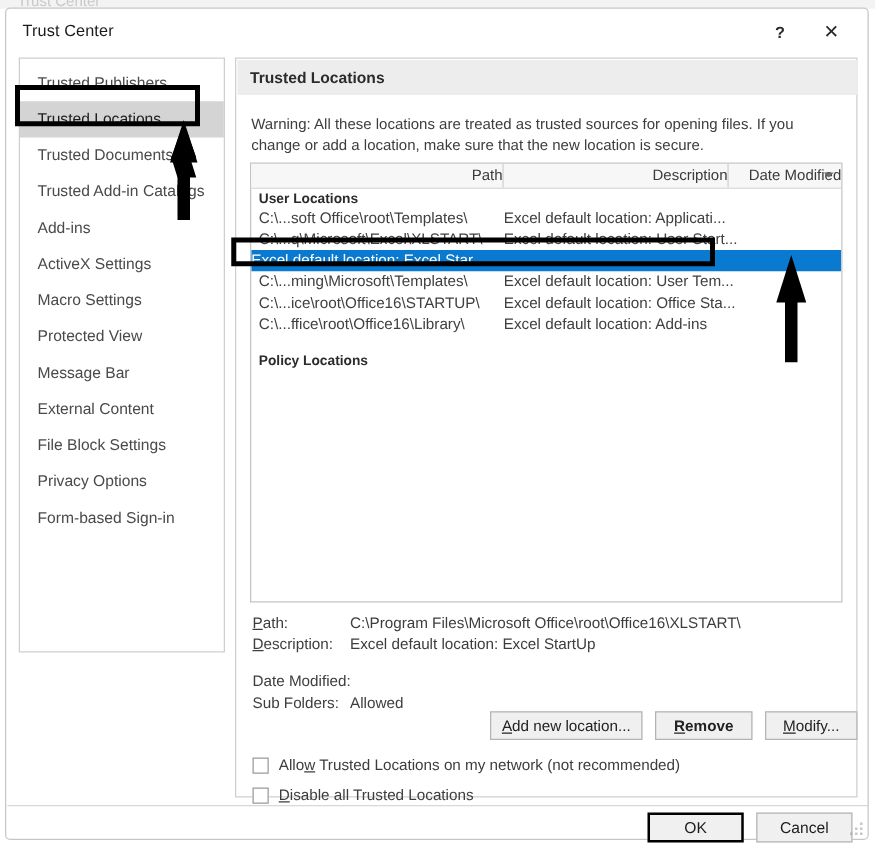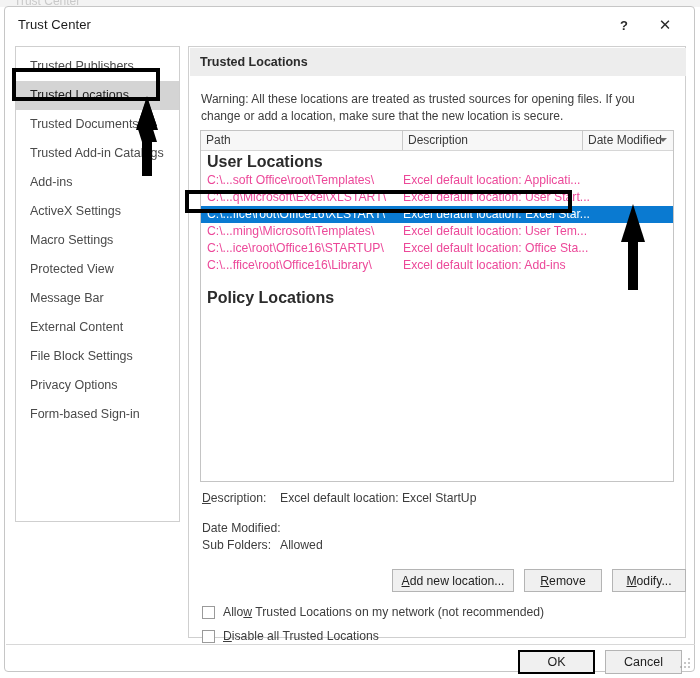--- a/index.html
+++ b/index.html
@@ -146,20 +146,21 @@
     border: 1px solid #c4c4c4;
     box-sizing: border-box;
     background: #ffffff;
     overflow: hidden;
   }
   .col-headers {
     display: flex;
     height: 19px;
     background: #f0f0f0;
     border-bottom: 1px solid #d6d6d6;
+    text-align: right;
   }
   .col-h {
     font-size: 12px;
     color: #3a3a3a;
     line-height: 18px;
     padding-left: 5px;
     border-right: 1px solid #c9c9c9;
     box-sizing: border-box;
     background: #f7f7f7;
     white-space: nowrap;
@@ -176,32 +177,32 @@
   .sort-caret {
     position: absolute;
     right: 6px;
     top: 7px;
     width: 0; height: 0;
     border-left: 4px solid transparent;
     border-right: 4px solid transparent;
     border-top: 4px solid #6a6a6a;
   }
   .group-label {
-    font-size: 16px;
+    font-size: 11px;
     font-weight: bold;
     color: #2b2b2b;
     padding: 2px 0 1px 6px;
     cursor: default;
   }
   .loc-row {
     display: flex;
     height: 17px;
     line-height: 17px;
     font-size: 12.2px;
-    color: #ec4899;
+    color: #404040;
     cursor: default;
   }
   .loc-row.sel {
     background: #0a7ad1;
     color: #ffffff;
   }
   .cell-path {
     width: 196px;
     padding-left: 6px;
     white-space: nowrap;
@@ -247,21 +248,21 @@
     color: #222222;
     height: 23px;
     padding: 0 12px;
     cursor: default;
     white-space: nowrap;
     display: flex;
     align-items: center;
     justify-content: center;
   }
   .btn-addnew { width: 122px; padding: 0; }
-  .btn-remove { width: 78px; padding: 0; }
+  .btn-remove { width: 78px; padding: 0; font-weight: bold; }
   .btn-modify { width: 74px; padding: 0; }
 
   .checks {
     position: absolute;
     left: 13px;
     top: 553px;
   }
   .chk-line {
     display: flex;
     align-items: center;
@@ -403,41 +404,44 @@
 
       <div class="loc-row">
         <span class="cell-path">C:\...soft Office\root\Templates\</span>
         <span class="cell-desc">Excel default location: Applicati...</span>
       </div>
       <div class="loc-row">
         <span class="cell-path">C:\...q\Microsoft\Excel\XLSTART\</span>
         <span class="cell-desc">Excel default location: User Start...</span>
       </div>
       <div class="loc-row sel">
-        <span class="cell-path">C:\...fice\root\Office16\XLSTART\</span>
         <span class="cell-desc">Excel default location: Excel Star...</span>
       </div>
       <div class="loc-row">
         <span class="cell-path">C:\...ming\Microsoft\Templates\</span>
         <span class="cell-desc">Excel default location: User Tem...</span>
       </div>
       <div class="loc-row">
         <span class="cell-path">C:\...ice\root\Office16\STARTUP\</span>
         <span class="cell-desc">Excel default location: Office Sta...</span>
       </div>
       <div class="loc-row">
         <span class="cell-path">C:\...ffice\root\Office16\Library\</span>
         <span class="cell-desc">Excel default location: Add-ins</span>
       </div>
 
       <div class="group-label policy-label">Policy Locations</div>
 
     </div>
 
     <div class="details">
+      <div class="det-row">
+        <span class="det-key"><u>P</u>ath:</span>
+        <span class="det-val">C:\Program Files\Microsoft Office\root\Office16\XLSTART\</span>
+      </div>
       <div class="det-row">
         <span class="det-key"><u>D</u>escription:</span>
         <span class="det-val">Excel default location: Excel StartUp</span>
       </div>
       <div class="gap"></div>
       <div class="det-row">
         <span class="det-key">Date Modified:</span>
         <span class="det-val"></span>
       </div>
       <div class="det-row">

